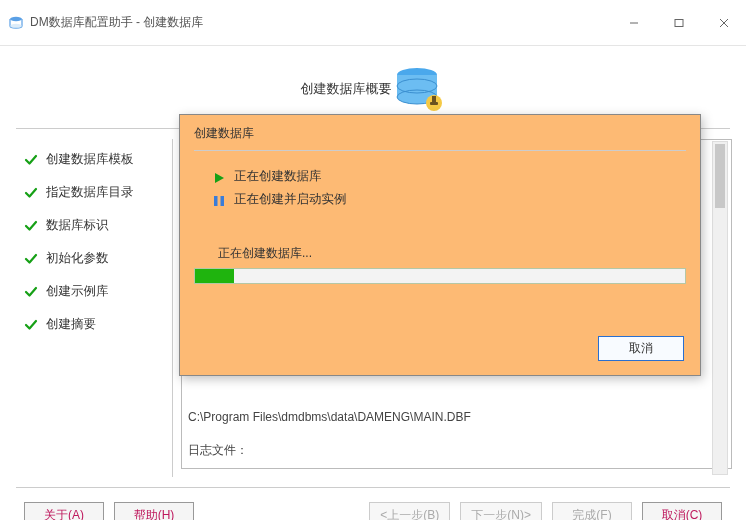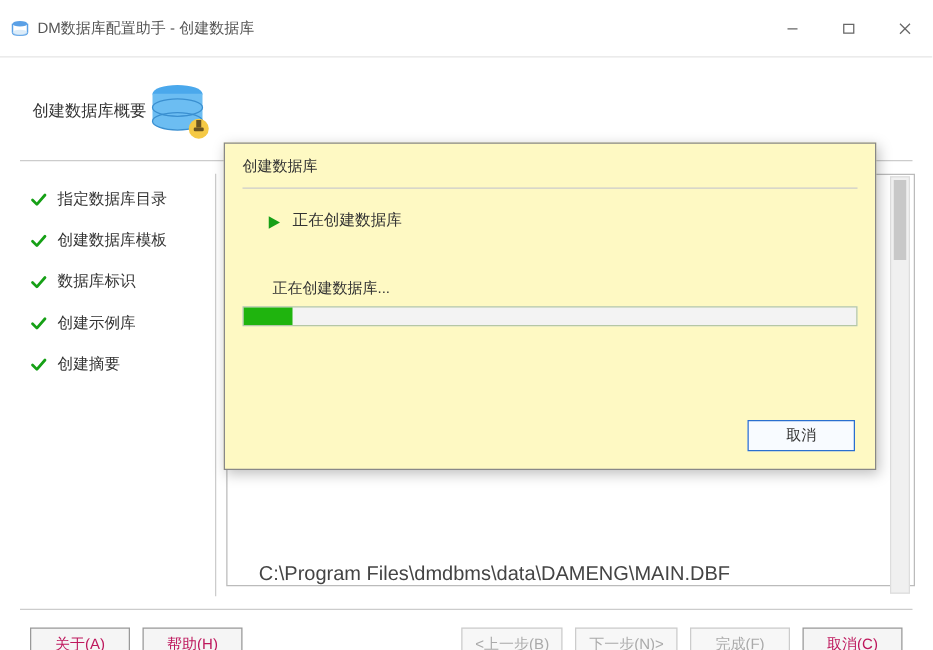--- a/index.html
+++ b/index.html
@@ -25,21 +25,21 @@
     display: inline-flex; align-items: center; justify-content: center;
   }
   .titlebar .title { color: #555; font-size: 12px; flex: 1; }
   .window-controls { display: flex; height: 100%; }
   .win-btn {
     width: 45px; height: 100%; display: flex; align-items: center; justify-content: center;
     color: #777; font-size: 12px;
   }
   .win-btn svg { width: 10px; height: 10px; }
   .header-section {
-    display: flex; align-items: center; justify-content: flex-start;
+    display: flex; align-items: center; justify-content: center;
     padding: 16px 26px 12px 26px;
   }
   .header-title { font-size: 13px; color: #333; }
   .header-logo { width: 54px; height: 54px; }
   .divider { height: 1px; background: #ccc; margin: 0 16px; }
   .body-area {
     display: flex;
     height: 358px;
   }
   .sidebar {
@@ -72,21 +72,21 @@
     position: absolute;
     right: 18px; top: 12px; bottom: 12px; width: 16px;
     background: #f0f0f0;
     border: 1px solid #ddd;
   }
   .scrollbar-thumb {
     position: absolute; left: 2px; right: 2px; top: 2px; height: 64px;
     background: #c8c8c8;
   }
   .bg-text {
-    position: absolute; left: 25px; color: #444; font-size: 16px; margin-top: 41px;
+    position: absolute; left: 6px; color: #444; font-size: 12px;
   }
   .footer {
     border-top: 1px solid #ccc;
     margin: 0 16px;
     padding: 14px 8px 0 8px;
     display: flex;
     gap: 10px;
     align-items: center;
   }
   .footer .spacer { flex: 1; }
@@ -108,21 +108,21 @@
     background: #f7f7f7;
   }
   .mnemonic { text-decoration: underline; }
   
   .modal {
     position: absolute;
     left: 179px;
     top: 114px;
     width: 522px;
     height: 262px;
-    background: #fef9c3;
+    background: #fdba74;
     border: 1px solid #888;
     box-shadow: 2px 3px 10px rgba(0,0,0,0.25);
     z-index: 10;
     padding: 10px 14px 12px 14px;
   }
   .modal-title { font-size: 12px; color: #333; padding-bottom: 8px; }
   .modal-divider { height: 1px; background: #ccc; margin: 0 0 14px 0; }
   .task-list { padding-left: 18px; }
   .task-row { display: flex; align-items: flex-end; gap: 8px; padding: 3px 0; font-size: 12.5px; }
   .task-icon { width: 14px; height: 14px; flex-shrink: 0; }
@@ -198,33 +198,39 @@
   </span>
 </div>
 <div class="divider"></div>
 
 <div class="body-area">
   <div class="sidebar">
     <div class="step">
       <span class="check-icon"><svg viewBox="0 0 14 14">
             <path d="M2 7 L5.5 10.5 L12 3" fill="none" stroke="#16a016" stroke-width="2.2" stroke-linecap="round" stroke-linejoin="round"></path>
           </svg></span>
+      <span class="label">创建数据库模板</span>
+    </div>
+    <div class="step">
+      <span class="check-icon"><svg viewBox="0 0 14 14">
+            <path d="M2 7 L5.5 10.5 L12 3" fill="none" stroke="#16a016" stroke-width="2.2" stroke-linecap="round" stroke-linejoin="round"></path>
+          </svg></span>
       <span class="label">指定数据库目录</span>
     </div>
     <div class="step">
       <span class="check-icon"><svg viewBox="0 0 14 14">
             <path d="M2 7 L5.5 10.5 L12 3" fill="none" stroke="#16a016" stroke-width="2.2" stroke-linecap="round" stroke-linejoin="round"></path>
           </svg></span>
-      <span class="label">创建数据库模板</span>
-    </div>
-    <div class="step">
-      <span class="check-icon"><svg viewBox="0 0 14 14">
-            <path d="M2 7 L5.5 10.5 L12 3" fill="none" stroke="#16a016" stroke-width="2.2" stroke-linecap="round" stroke-linejoin="round"></path>
-          </svg></span>
       <span class="label">数据库标识</span>
+    </div>
+    <div class="step">
+      <span class="check-icon"><svg viewBox="0 0 14 14">
+            <path d="M2 7 L5.5 10.5 L12 3" fill="none" stroke="#16a016" stroke-width="2.2" stroke-linecap="round" stroke-linejoin="round"></path>
+          </svg></span>
+      <span class="label">初始化参数</span>
     </div>
     <div class="step">
       <span class="check-icon"><svg viewBox="0 0 14 14">
             <path d="M2 7 L5.5 10.5 L12 3" fill="none" stroke="#16a016" stroke-width="2.2" stroke-linecap="round" stroke-linejoin="round"></path>
           </svg></span>
       <span class="label">创建示例库</span>
     </div>
     <div class="step">
       <span class="check-icon"><svg viewBox="0 0 14 14">
             <path d="M2 7 L5.5 10.5 L12 3" fill="none" stroke="#16a016" stroke-width="2.2" stroke-linecap="round" stroke-linejoin="round"></path>
@@ -257,20 +263,27 @@
 <div class="modal">
   <div class="modal-title">创建数据库</div>
   <div class="modal-divider"></div>
   <div class="task-list">
     <div class="task-row">
       <span class="task-icon"><svg viewBox="0 0 14 14">
             <path d="M3 2 L12 7 L3 12 Z" fill="#16a016"></path>
           </svg></span>
       <span>正在创建数据库</span>
     </div>
+    <div class="task-row">
+      <span class="task-icon"><svg viewBox="0 0 14 14">
+            <rect x="2" y="2" width="3.5" height="10" fill="#3a7cd8"></rect>
+            <rect x="8.5" y="2" width="3.5" height="10" fill="#3a7cd8"></rect>
+          </svg></span>
+      <span>正在创建并启动实例</span>
+    </div>
   </div>
   <div class="progress-label">正在创建数据库...</div>
   <div class="progress-track">
     <div class="progress-fill"></div>
   </div>
   <div class="modal-footer">
     <button class="modal-btn">取消</button>
   </div>
 </div>
 

